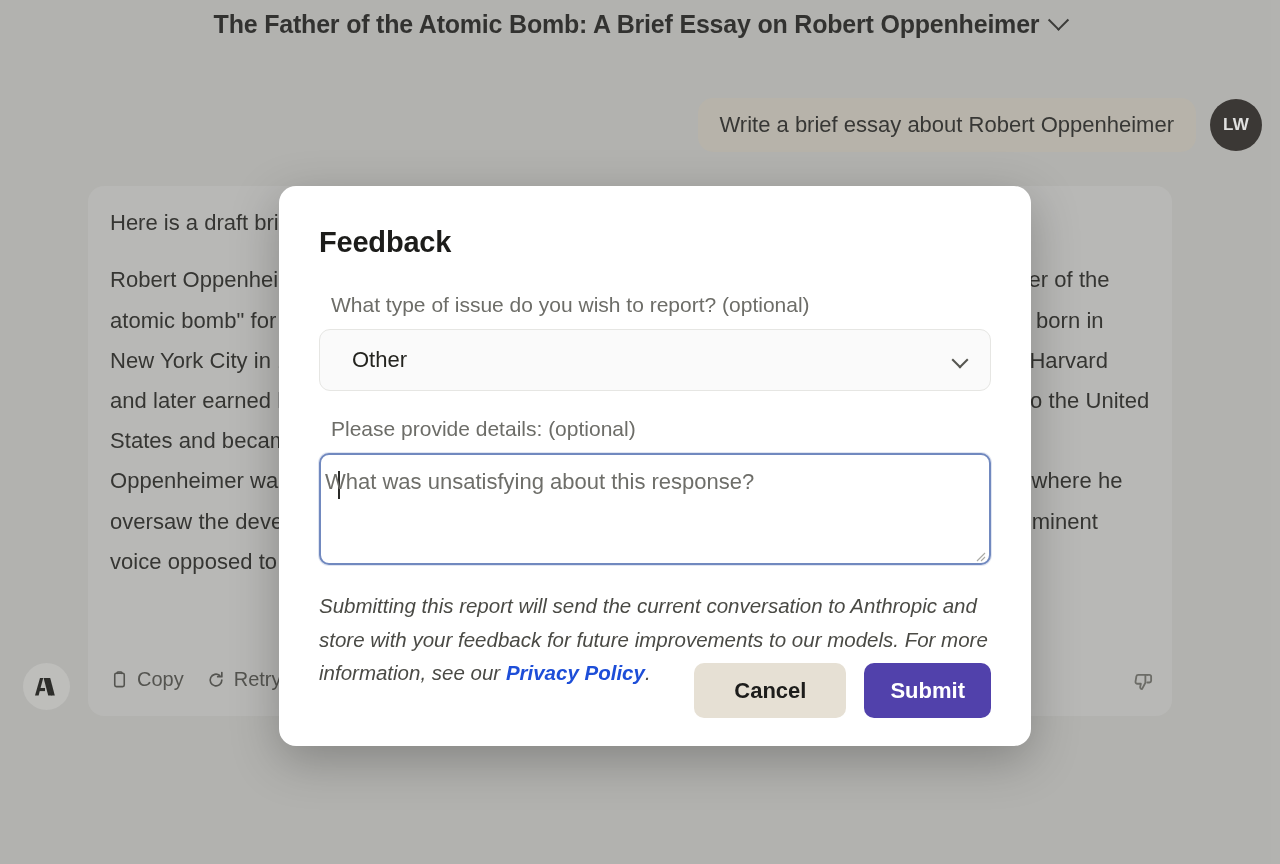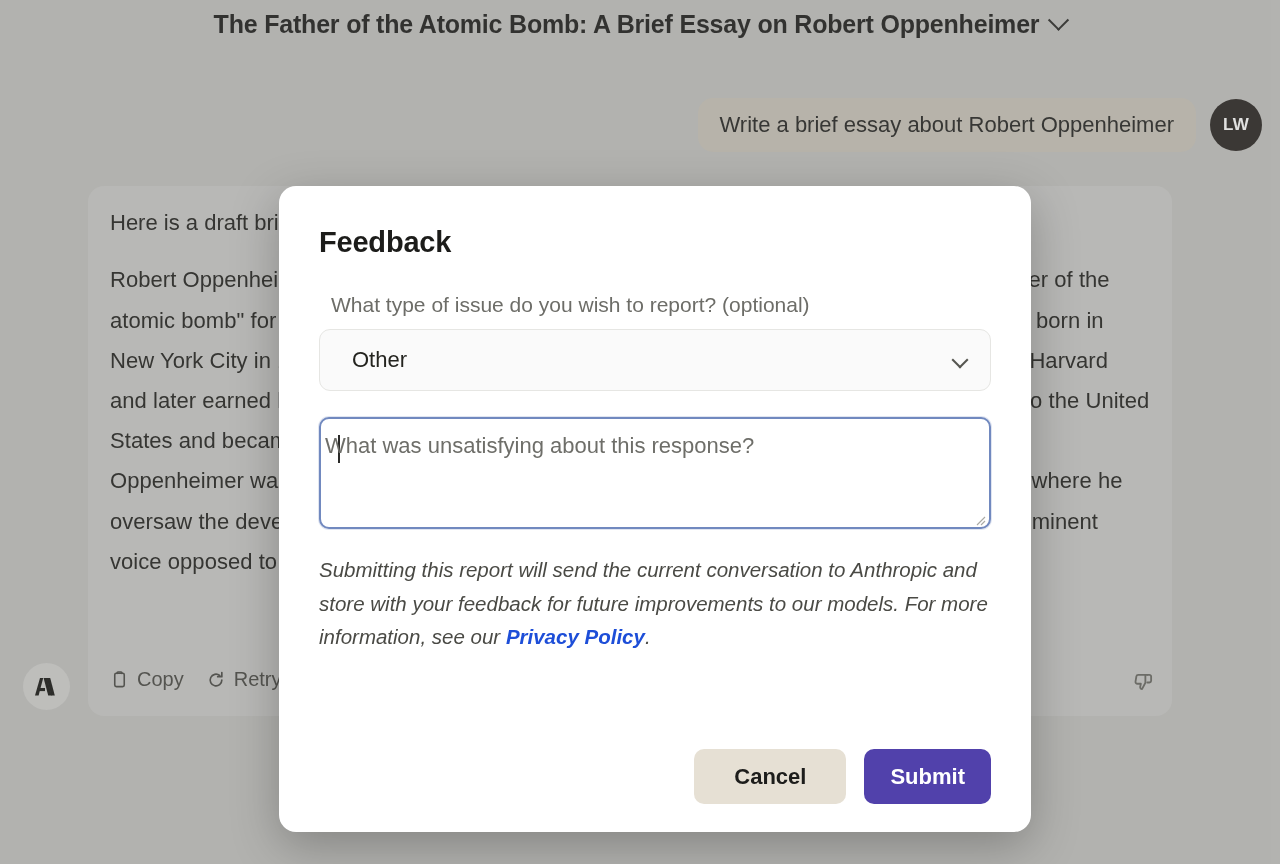--- a/index.html
+++ b/index.html
@@ -149,21 +149,21 @@
     inset: 0;
     background: rgba(120,120,116,0.22);
   }
 
   
   #feedback-modal {
     position: absolute;
     left: 279px;
     top: 186px;
     width: 752px;
-    height: 646px;
+    height: 560px;
     background: #ffffff;
     border-radius: 17px;
     box-shadow: 0 14px 48px rgba(0,0,0,0.26);
     padding: 40px 40px 0 40px;
   }
   #modal-title {
     font-size: 29px;
     font-weight: bold;
     color: #1c1c1a;
     margin: 0 0 34px 0;
@@ -349,20 +349,21 @@
 
     <h2 id="modal-title">Feedback</h2>
 
     <p class="field-label">What type of issue do you wish to report? (optional)</p>
 
     <div id="issue-type-select">
       <span id="issue-type-value">Other</span>
       <span class="sel-chev"></span>
     </div>
 
+    <p class="field-label">Please provide details: (optional)</p>
 
     <div id="details-textarea">
       <div id="text-caret"></div>
       <span id="details-placeholder">What was unsatisfying about this response?</span>
       <span id="resize-grip">
         <svg width="12" height="12" viewBox="0 0 12 12">
           <line x1="11" y1="3" x2="3" y2="11" stroke="#a9a9a4" stroke-width="1.1"></line>
           <line x1="11" y1="7" x2="7" y2="11" stroke="#a9a9a4" stroke-width="1.1"></line>
         </svg>
       </span>

